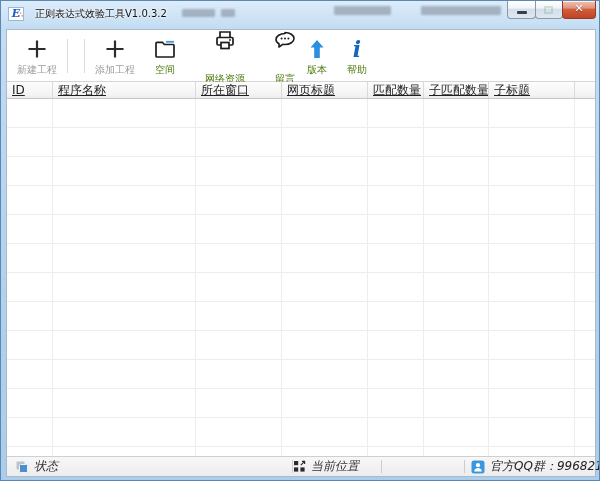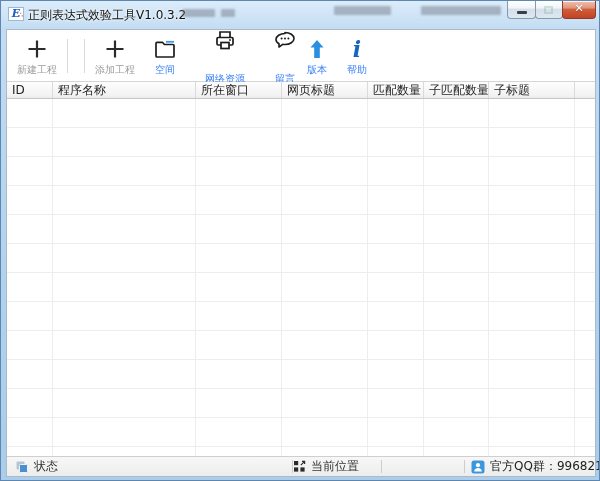--- a/index.html
+++ b/index.html
@@ -9,21 +9,21 @@
     background:linear-gradient(180deg,#dcecfa 0%,#c2dcf3 6%,#b3d3ee 50%,#a9cdea 100%);
     border:1px solid #5d87b0; overflow:hidden;
   }
   
   .titlebar { position:absolute; left:0; top:0; width:100%; height:28px; }
   .app-icon { position:absolute; left:7px; top:6px; width:16px; height:14px;
     background:#fff; border:1px solid #9db8d2; font-family:"DejaVu Serif",serif;
     color:#1d62c6; font-size:11px; font-weight:bold; font-style:italic;
     line-height:12px; text-align:center; }
   .app-icon i { font-size:7px; position:absolute; right:0px; top:1px; color:#d04a2a; font-style:normal;}
-  .title-text { position:absolute; left:27px; top:6px; font-size:12px; color:#101010;
+  .title-text { position:absolute; left:34px; top:6px; font-size:10px; color:#101010;
     text-shadow:0 0 3px rgba(255,255,255,.9), 0 0 3px rgba(255,255,255,.9); }
   .tb-artifact { position:absolute; background:rgba(100,106,116,.42); filter:blur(1.2px); border-radius:1px; }
   .art1 { left:181px; top:8px; width:33px; height:8px; }
   .art1b { left:220px; top:8px; width:14px; height:8px; }
   .art2 { left:333px; top:5px; width:57px; height:9px; }
   .art3 { left:420px; top:5px; width:80px; height:9px; }
   .win-controls { position:absolute; top:0; right:3px; display:flex; height:18px; }
   .wc-btn { height:18px; border:1px solid #8b99a6; border-top:none; margin-left:-1px;
     border-radius:0 0 4px 4px; position:relative;
     background:linear-gradient(180deg,#ffffff 0%,#f0f5fa 40%,#d4dfeb 50%,#dee8f2 100%);
@@ -39,39 +39,39 @@
   
   .content { position:absolute; left:5px; top:28px; width:590px; height:448px;
     background:#fff; border:1px solid rgba(70,100,130,.45); display:flex; flex-direction:column; }
   
   .toolbar { height:52px; background:#fff; border-bottom:1px solid #d5d5d5;
     display:flex; align-items:center; padding-left:8px; flex:none; }
   .tb-btn { display:flex; flex-direction:column; align-items:center; justify-content:flex-start;
     padding:2px 2px 0 2px; min-width:28px; cursor:pointer; }
   .tb-btn .ico { width:24px; height:24px; display:block; }
   .tb-btn .lbl { font-size:10px; color:#9b9b9b; line-height:14px; margin-top:2px; white-space:nowrap; }
-  .tb-btn.black .lbl { color:#3b82f6; }
+  .tb-btn.black .lbl { color:#4d7c0f; }
   .tb-btn.active .lbl { color:#000; font-weight:bold; }
   .tb-sep { width:1px; height:34px; background:#d9d9d9; margin:0 8px; align-self:center; }
   .ml14 { margin-left:14px; } .ml12 { margin-left:12px; } .ml8 { margin-left:24px;gap:18px; } .ml16 { margin-left:4px; }
   
   .thead { height:17px; flex:none; display:flex;
     background:linear-gradient(180deg,#fdfdfd,#f3f3f3 80%,#ececec);
     border-bottom:1px solid #c6c6c6; }
   .th { font-size:12px; color:#1f1f1f; padding-left:5px; display:flex; align-items:center;
-    border-right:1px solid #dadada; overflow:hidden; white-space:nowrap; line-height:15px; }
+    border-right:1px solid #dadada; overflow:hidden; white-space:nowrap; line-height:15px;text-decoration:underline; }
   
   .tbody { flex:1; display:flex; position:relative;
     background:repeating-linear-gradient(to bottom,#ffffff 0 28px,#ededed 28px 29px); }
   .bcol { height:100%; border-right:1px solid #ededed; }
   
   .statusbar { height:20px; flex:none; position:relative;
     background:linear-gradient(180deg,#f7f7f7,#ededed); border-top:1px solid #cfcfcf;
     font-size:12px; color:#333; }
-  .sb-item { position:absolute; top:0; height:100%; display:flex; align-items:center; gap:5px; }
+  .sb-item { position:absolute; top:0; height:100%; display:flex; align-items:center; gap:5px;font-style:italic; }
   .sb-sep { position:absolute; top:3px; width:1px; height:13px; background:#cccccc; }
   .sb-status { left:8px; }
   .sb-pos { left:286px; }
   .sb-qq { left:464px; color:#222; }
   .sb-text { white-space:nowrap; }
 </style>
 </head>
 <body>
 
 <div class="window">

